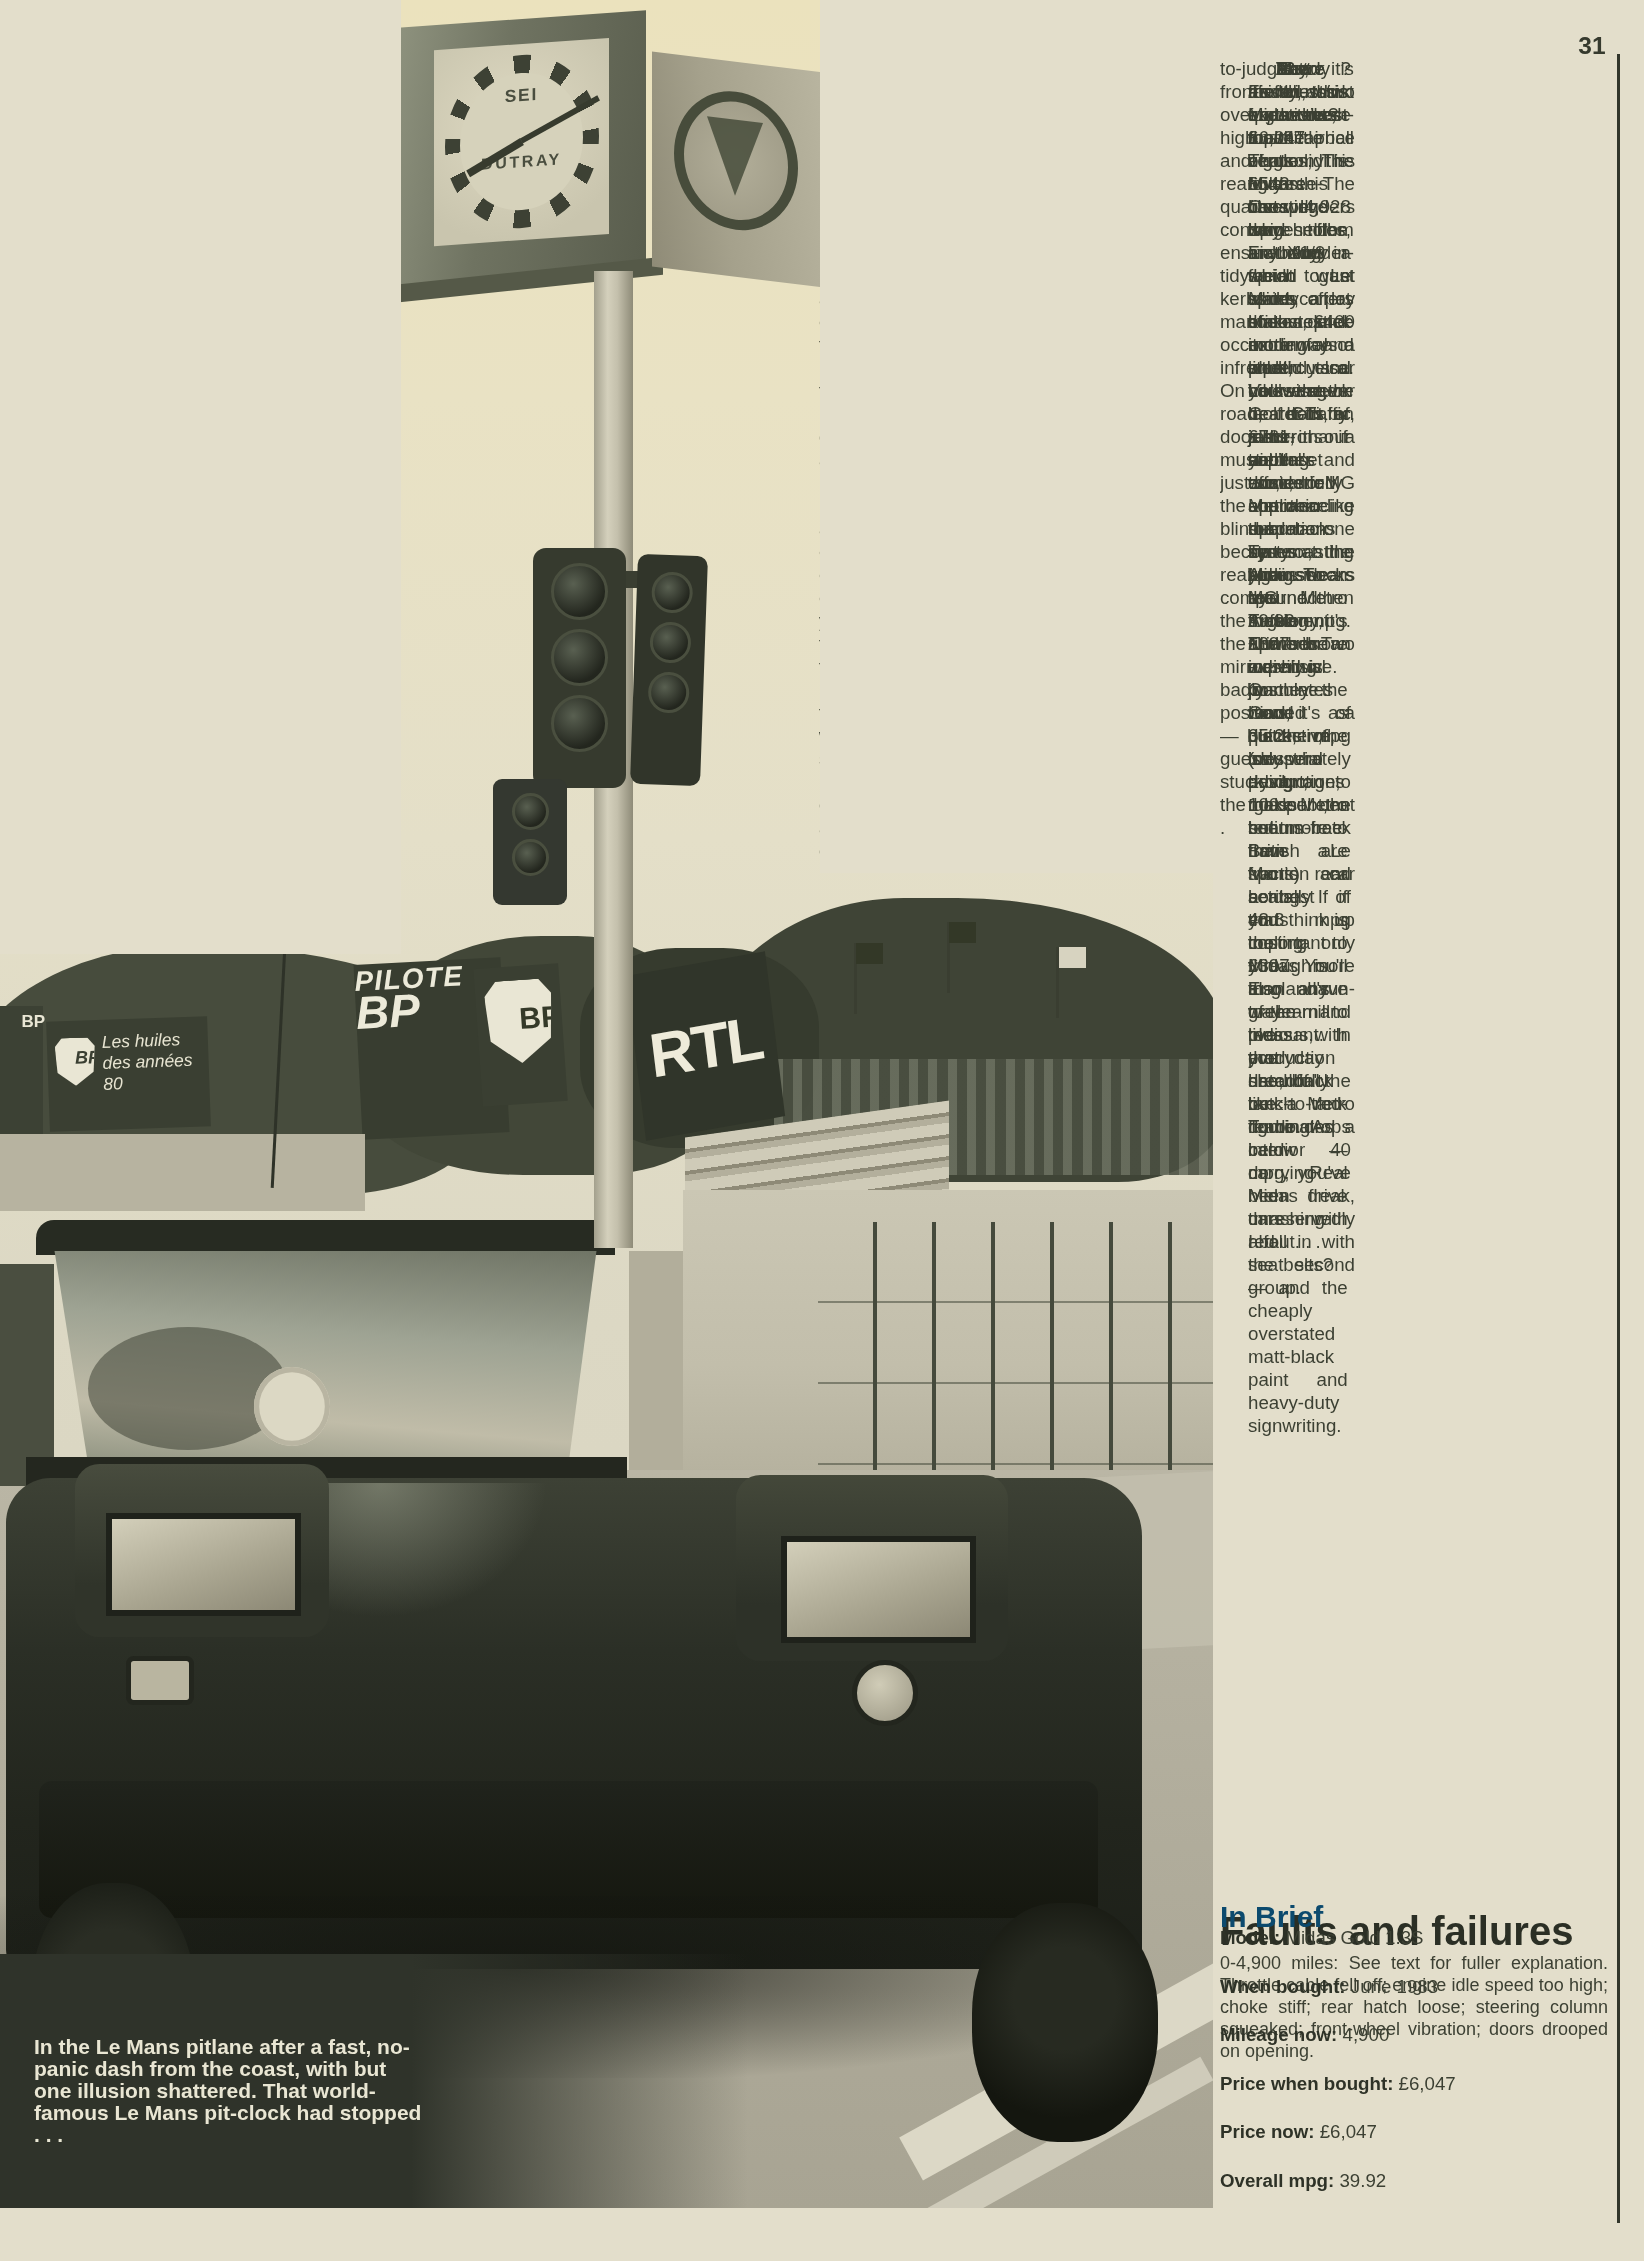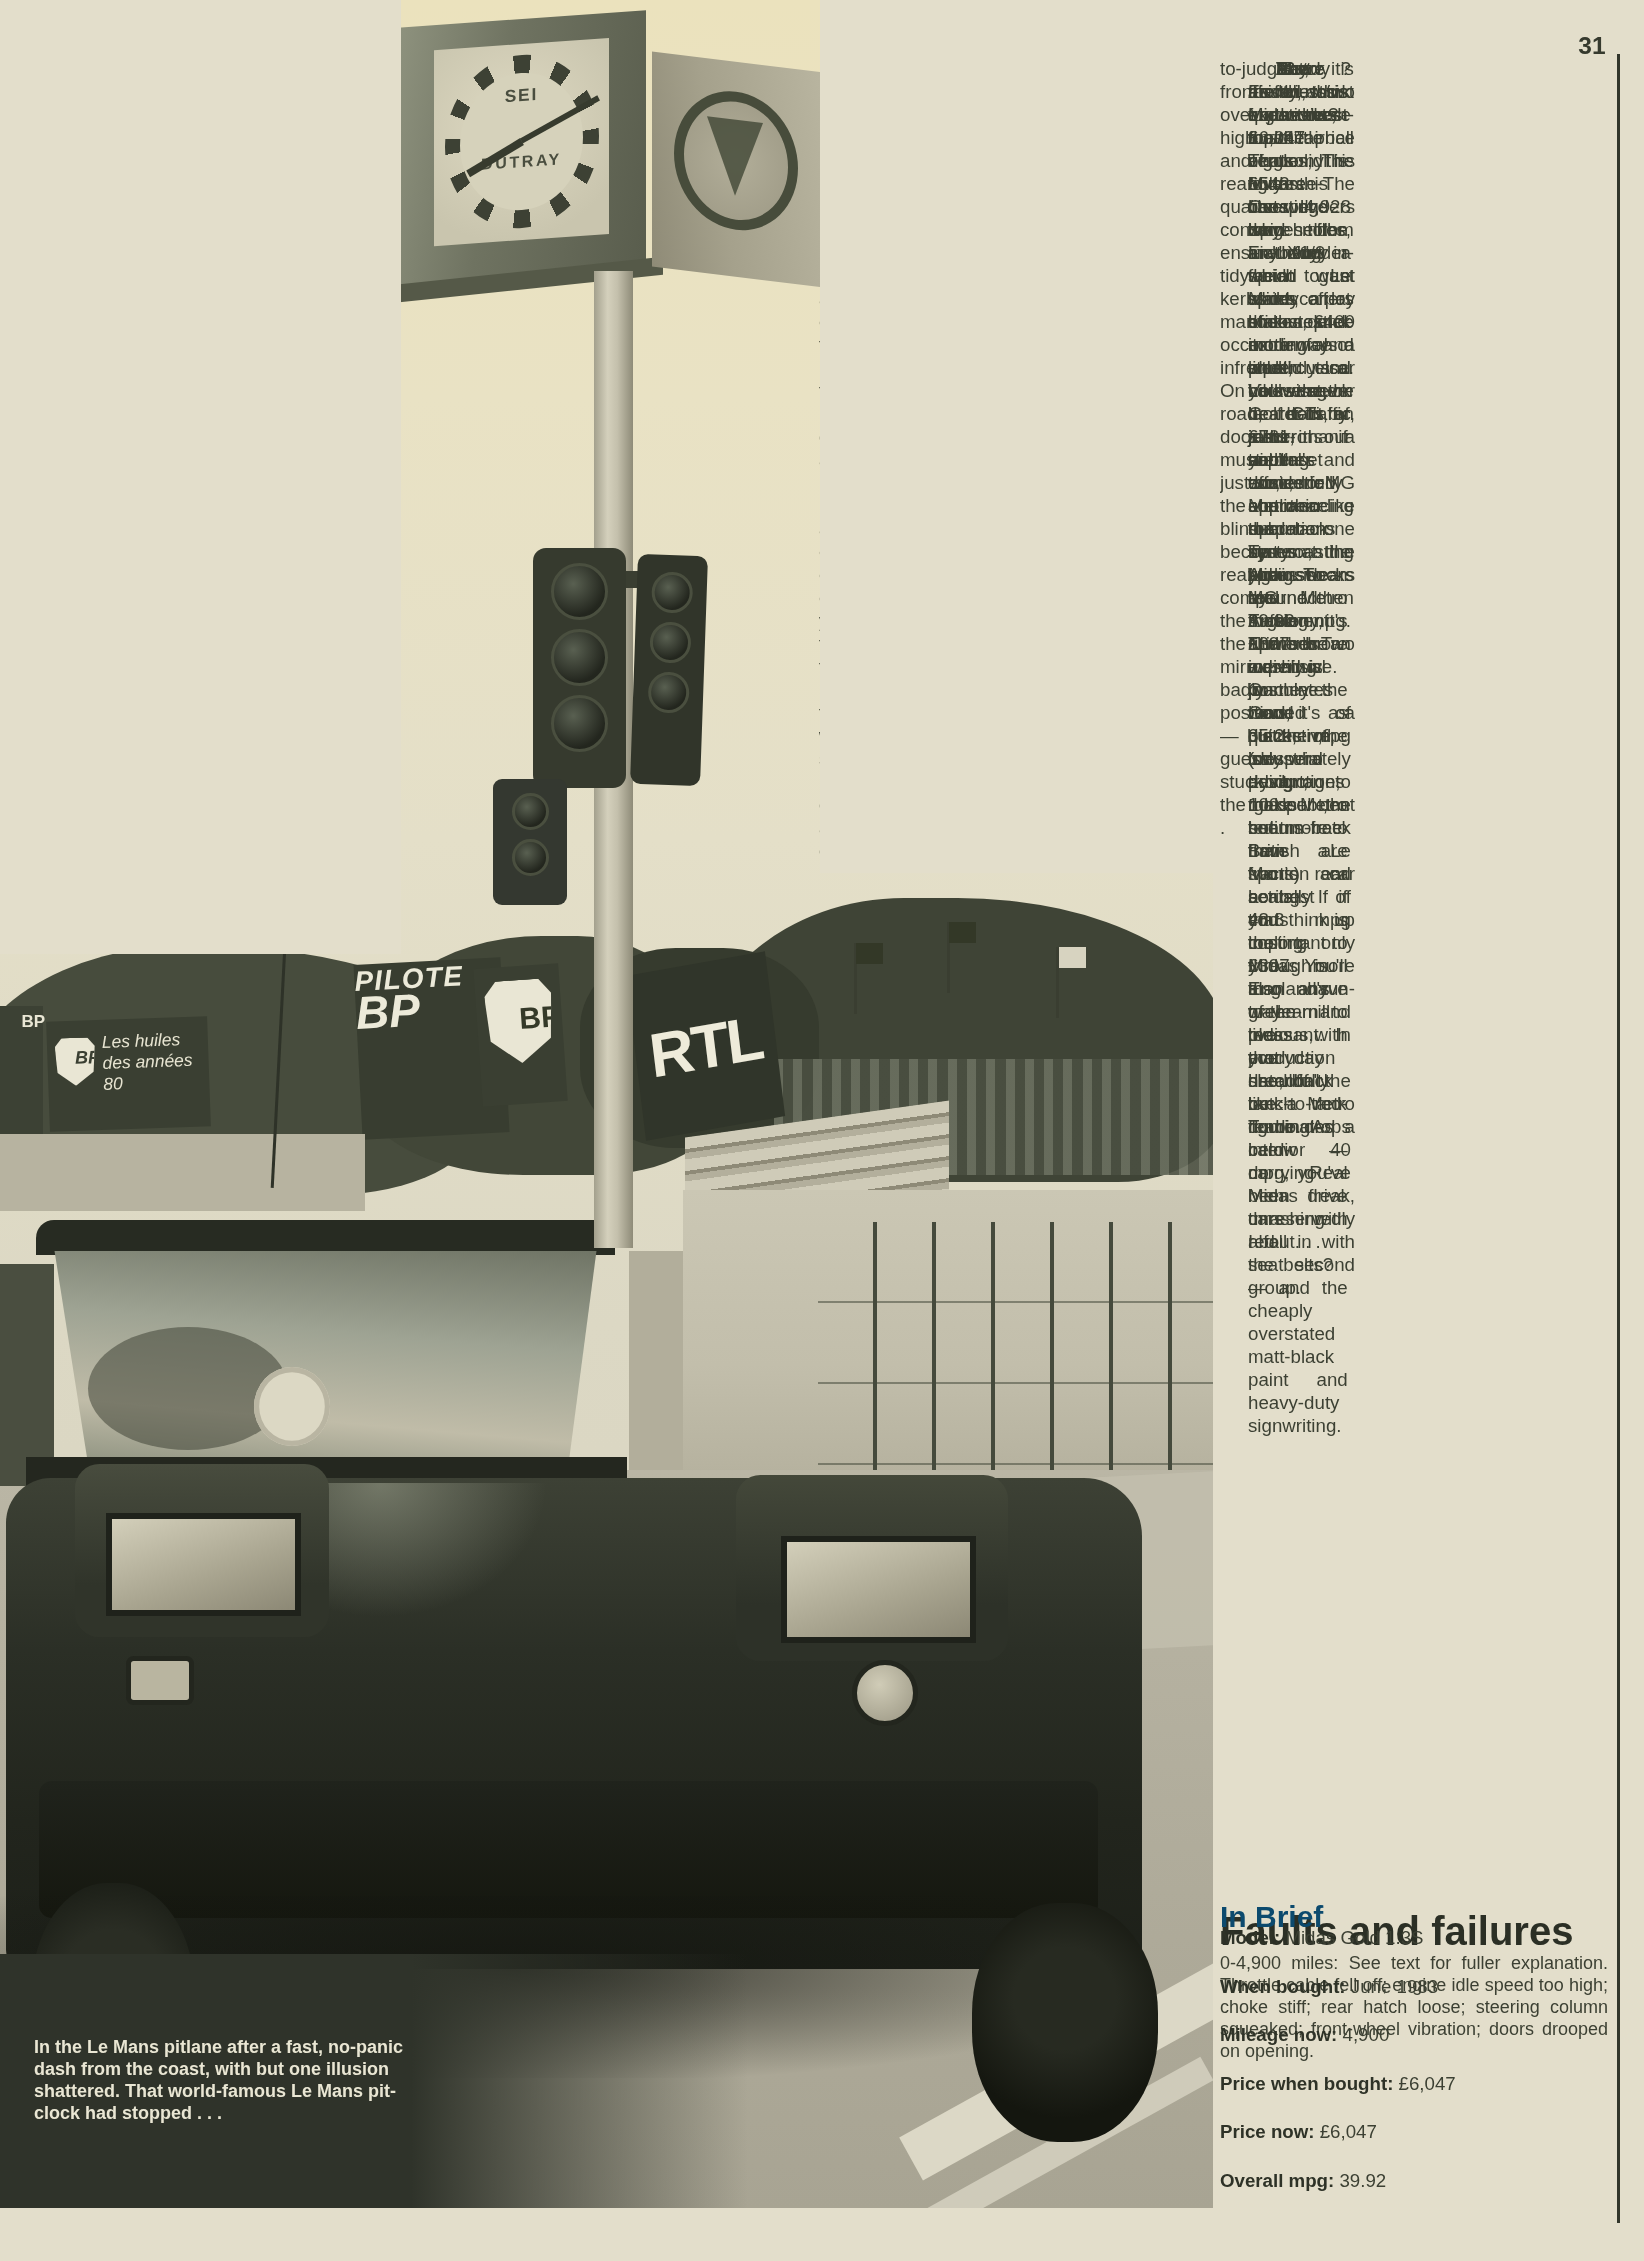--- a/index.html
+++ b/index.html
@@ -109,21 +109,21 @@
     background:linear-gradient(180deg,#20231c,#15170f);}
   .wheel-left{left:31px;top:1883px;width:164px;height:241px;border-radius:46%;
     background:radial-gradient(circle at 50% 40%,#2a2d24 30%,#171a13 70%);}
   .wheel-right{left:972px;top:1903px;width:186px;height:239px;border-radius:46%;
     background:radial-gradient(circle at 50% 40%,#272a21 30%,#14160f 70%);}
   .car-shadow{left:0;top:1896px;width:1136px;height:182px;
     background:radial-gradient(ellipse at 45% 40%,rgba(20,22,16,.8),rgba(20,22,16,0) 75%);}
   .dark-bl{left:0;top:1954px;width:748px;height:254px;
     background:linear-gradient(90deg,#2f332a 0%,#2f332a 55%,rgba(47,51,42,0) 100%);}
 
-  .photo-caption{left:34px;top:2036px;width:389px;color:#e9e6d3;font-weight:bold;font-size:18px;line-height:22px;z-index:60;}
+  .photo-caption{left:34px;top:2036px;width:389px;color:#e9e6d3;font-weight:bold;font-size:21px;line-height:22px;z-index:60;}
 
   .cover-left{left:0;top:0;width:401px;height:954px;background:#e3decb;z-index:40;}
   .cover-right{left:820px;top:0;width:393px;height:873px;background:#e3decb;z-index:40;}
   .z30{z-index:30;} .z20{z-index:20;} .z10{z-index:10;}
 
   
   .col{font-size:18.7px;line-height:23px;color:#3c4033;text-align:justify;overflow:hidden;}
   .col1{left:28px;top:57px;width:373px;height:898px;}
   .col2{left:819px;top:57px;width:388px;height:800px;}
   .col3{left:1220px;top:57px;width:382px;height:1841px;}

